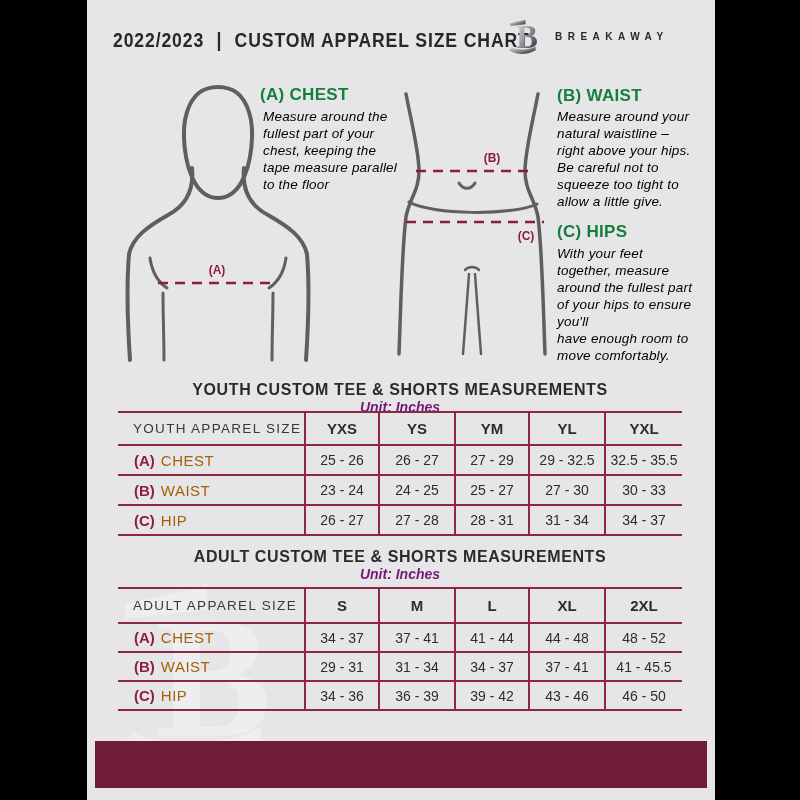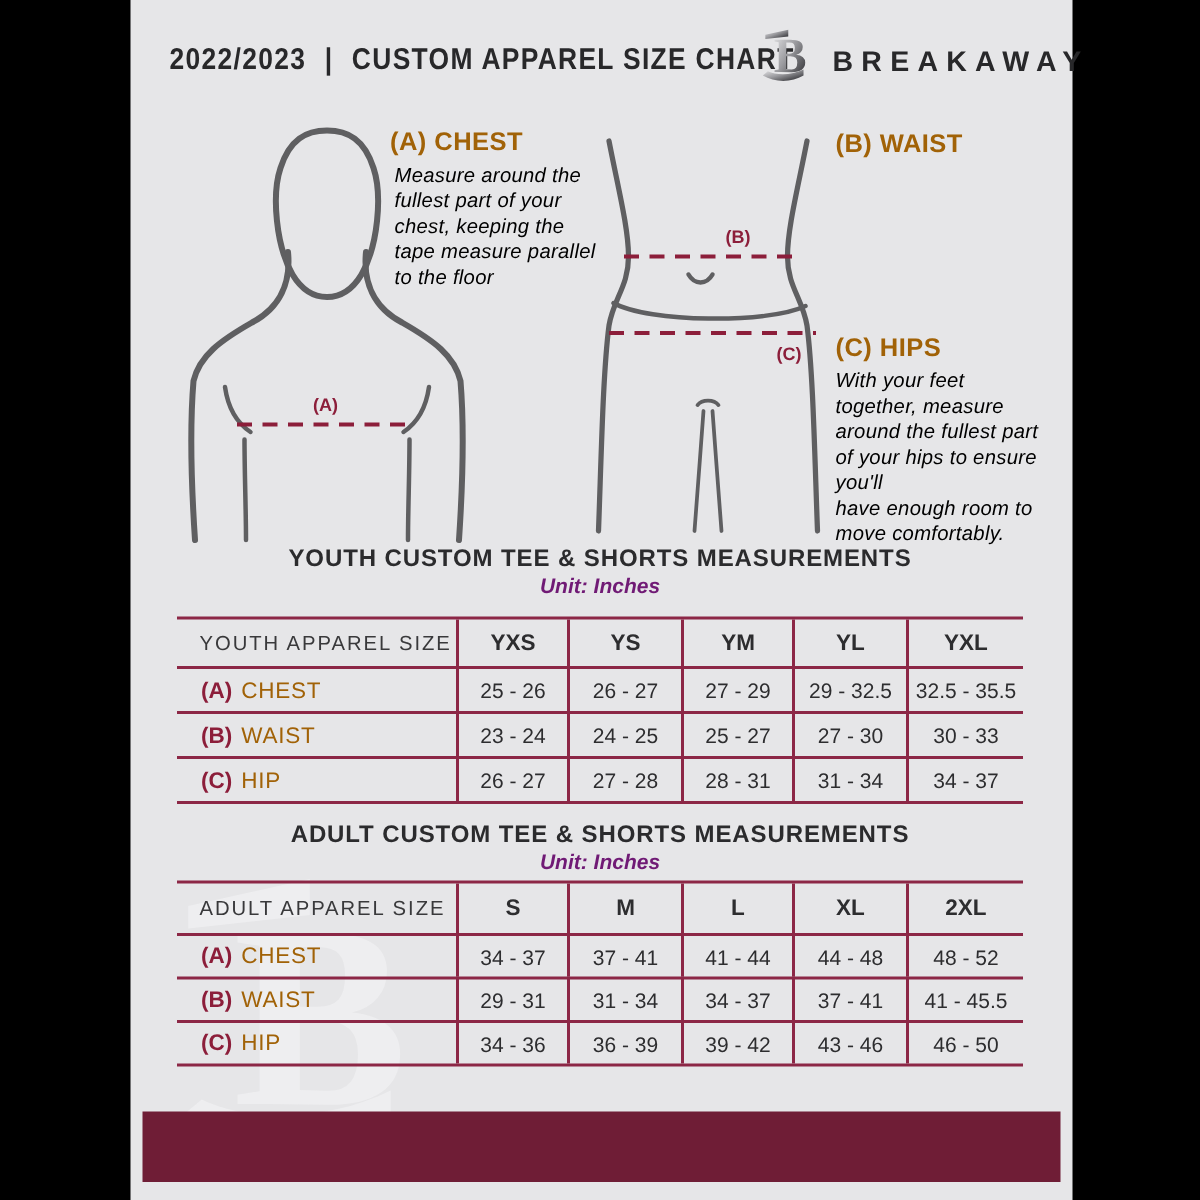--- a/index.html
+++ b/index.html
@@ -5,26 +5,26 @@
   html,body{margin:0;padding:0;background:#000;}
   body{width:800px;height:800px;position:relative;overflow:hidden;
        font-family:"Liberation Sans",sans-serif;-webkit-font-smoothing:antialiased;}
   .page{position:absolute;left:87px;top:0;width:628px;height:800px;background:#e6e6e8;}
   .abs{position:absolute;}
 
   
   .hdr-title{position:absolute;left:26px;top:29px;display:flex;gap:14px;align-items:baseline;
     font-weight:bold;font-size:20px;letter-spacing:1px;color:#28282a;
     transform:scaleX(.88);transform-origin:left top;white-space:nowrap;}
-  .brand{position:absolute;left:468px;top:31px;font-weight:bold;font-size:19px;
+  .brand{position:absolute;left:468px;top:31px;font-weight:bold;font-size:10px;
     letter-spacing:5.5px;color:#28282a;white-space:nowrap;}
   .logo{position:absolute;left:420px;top:13px;width:37px;height:43px;}
 
   
-  .inst-h{position:absolute;font-size:17px;font-weight:bold;color:#a16207;letter-spacing:.3px;}
+  .inst-h{position:absolute;font-size:17px;font-weight:bold;color:#15803d;letter-spacing:.3px;}
   .inst-p{position:absolute;font-size:13.5px;font-style:italic;color:#000000;
     line-height:17px;white-space:pre-line;letter-spacing:.2px;}
 
   
   .diag-lbl{position:absolute;width:28px;text-align:center;font-size:12px;font-weight:bold;color:#8c1e3a;}
 
   
   .sec{position:absolute;left:31px;width:564px;text-align:center;}
   .sec-title{font-size:16px;font-weight:bold;color:#2b2b2d;letter-spacing:.6px;}
   .sec-unit{font-size:14px;font-style:italic;font-weight:bold;color:#701a75;}
@@ -116,31 +116,37 @@
   <span class="diag-lbl" style="left:425px;top:229px">(C)</span>
 
   <div class="inst-h fg" style="left:173px;top:85px">(A) CHEST</div>
   <div class="inst-p fg" style="left:176px;top:108px;width:185px">Measure around the
 fullest part of your
 chest, keeping the
 tape measure parallel
 to the floor</div>
 
   <div class="inst-h fg" style="left:470px;top:86px">(B) WAIST</div>
+  <div class="inst-p fg" style="left:470px;top:108px;width:160px">Measure around your
+natural waistline –
+right above your hips.
+Be careful not to
+squeeze too tight to
+allow a little give.</div>
 
   <div class="inst-h fg" style="left:470px;top:222px">(C) HIPS</div>
   <div class="inst-p fg" style="left:470px;top:245px;width:165px">With your feet
 together, measure
 around the fullest part
 of your hips to ensure
 you'll
 have enough room to
 move comfortably.</div>
 
-  <div class="sec fg" style="top:364px">
+  <div class="sec fg" style="top:381px">
     <div class="sec-title">YOUTH CUSTOM TEE &amp; SHORTS MEASUREMENTS</div>
     <div class="sec-unit">Unit: Inches</div>
   </div>
   <div class="size-table yt fg" style="top:411px">
     <div class="cell first head-label">YOUTH APPAREL SIZE</div>
     <div class="cell size-head bl">YXS</div>
     <div class="cell size-head bl">YS</div>
     <div class="cell size-head bl">YM</div>
     <div class="cell size-head bl">YL</div>
     <div class="cell size-head bl">YXL</div>

